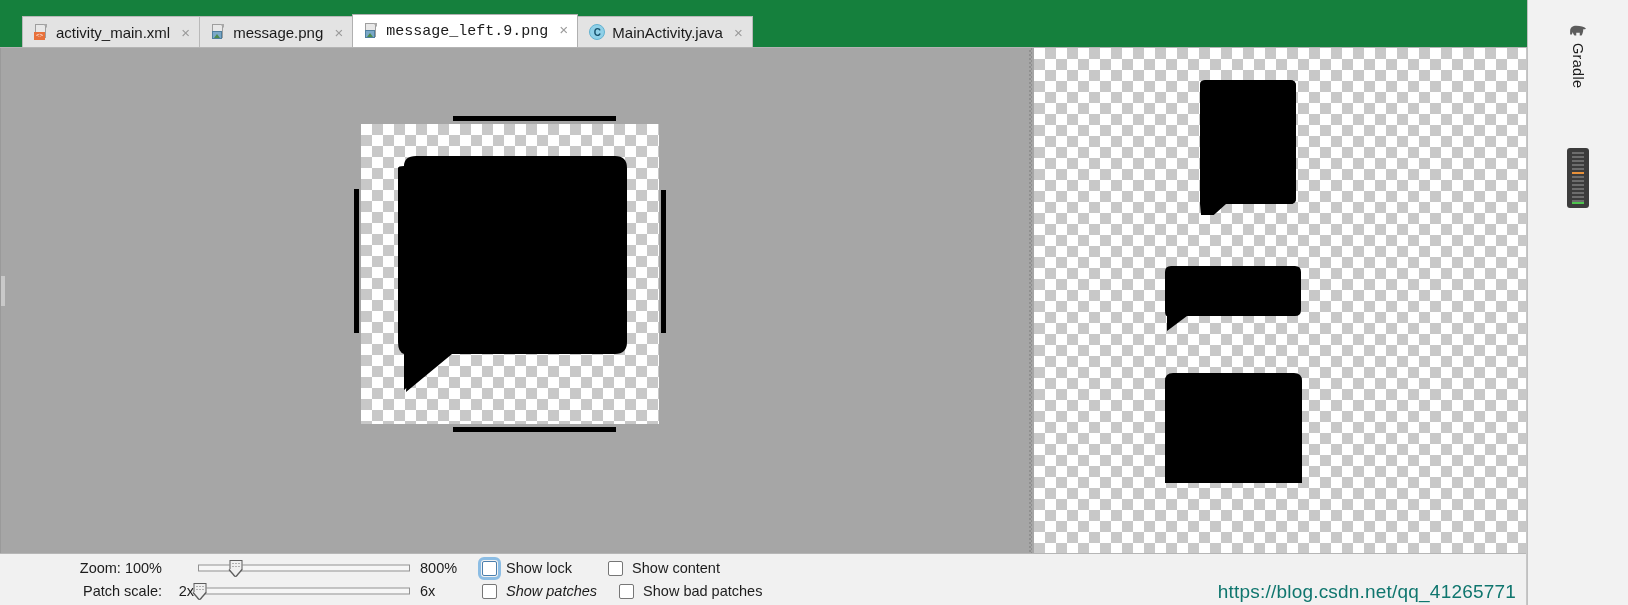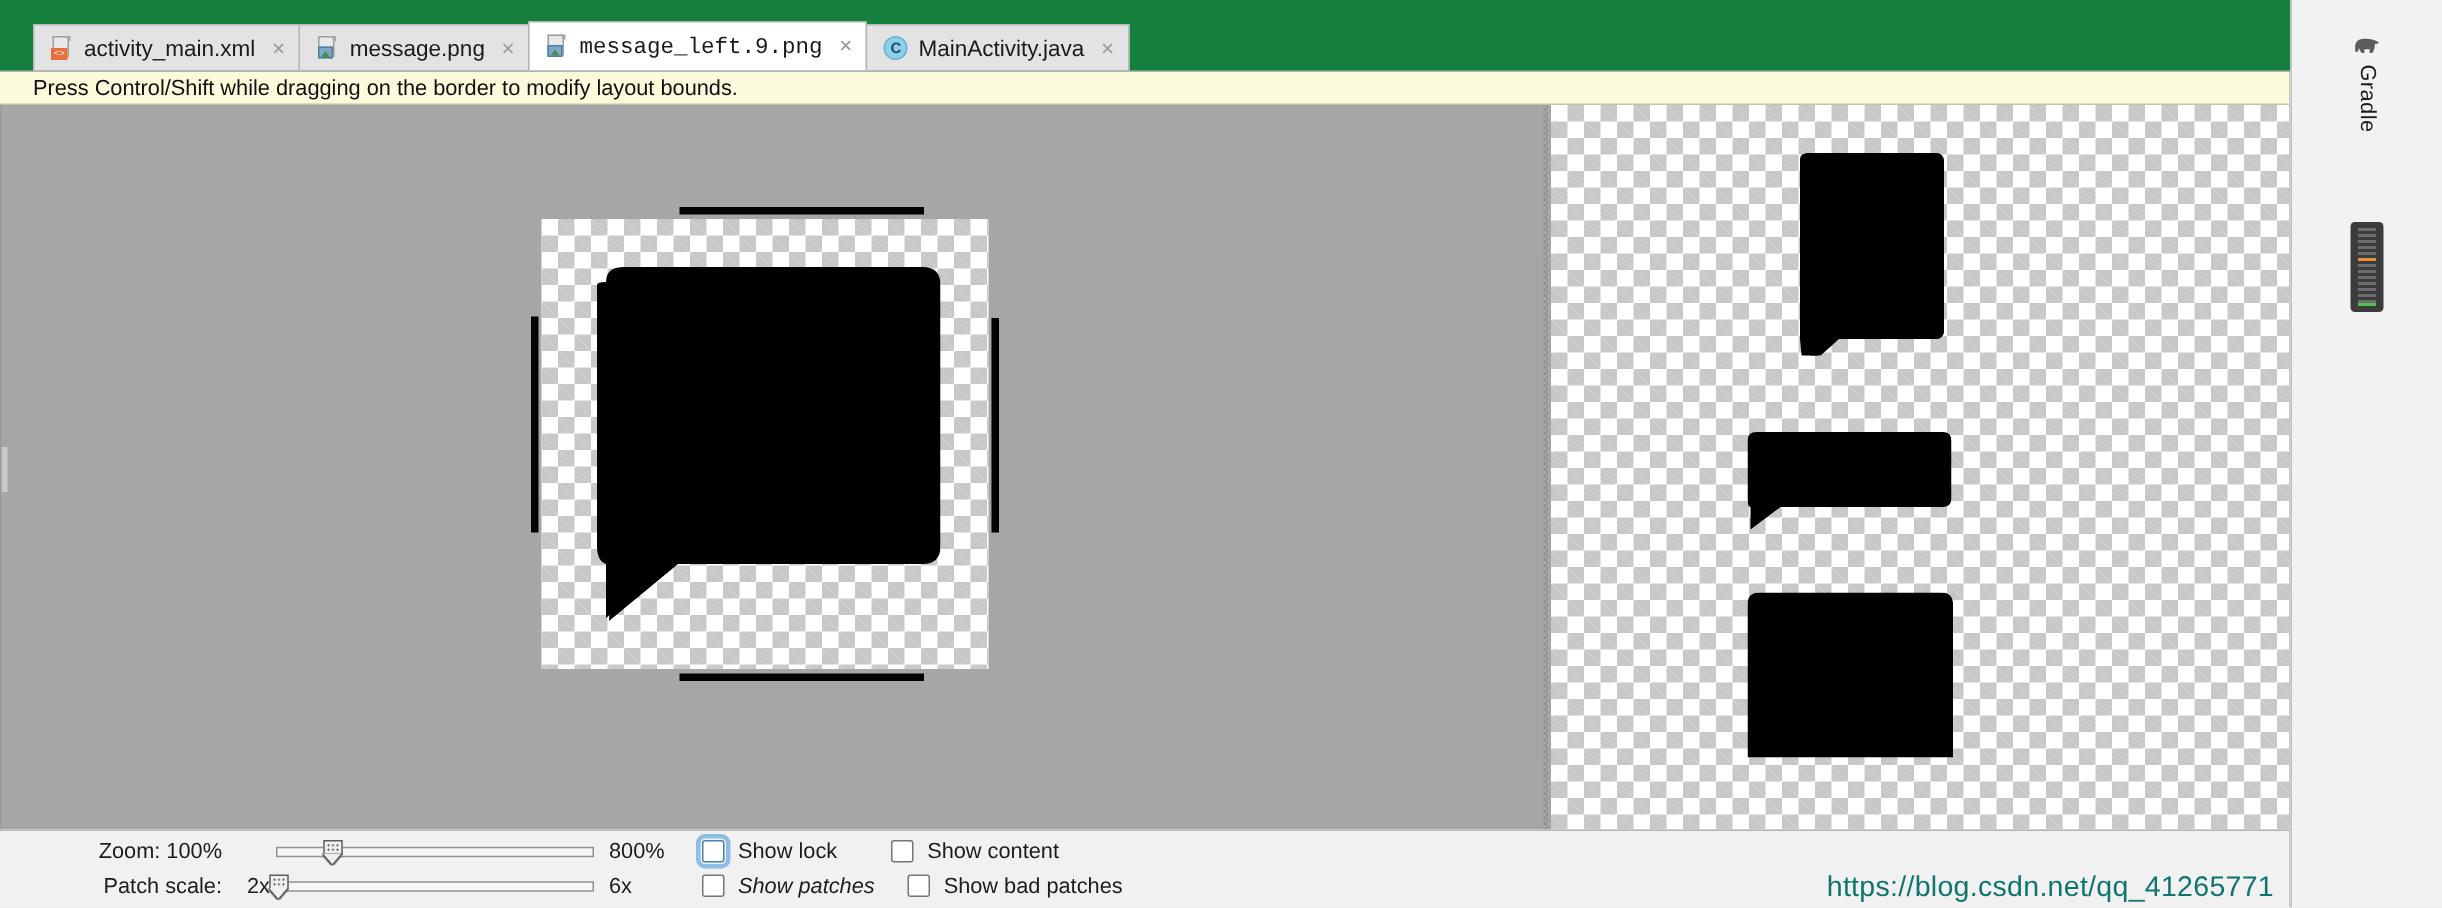--- a/index.html
+++ b/index.html
@@ -260,20 +260,21 @@
     display: flex;
     flex-direction: row;
     align-items: center;
   }
   #ctrl-row-1 { top: 2px; }
   #ctrl-row-2 { top: 25px; }
 
   .ctrl-label {
     text-align: right;
     white-space: nowrap;
+    padding-left: 14px;
   }
   #zoom-label  { width: 148px; }
   #patch-label { width: 148px; }
 
   .slider-min {
     width: 32px;
     text-align: right;
     padding-right: 4px;
     white-space: nowrap;
   }
@@ -324,21 +325,21 @@
   }
   .slider-max {
     width: 56px;
     padding-left: 10px;
     white-space: nowrap;
   }
 
   .cbx-group {
     display: flex;
     flex-direction: row;
-    align-items: flex-start;
+    align-items: flex-end;
     gap: 9px;
     cursor: pointer;
     white-space: nowrap;
   }
   .cbx {
     width: 15px; height: 15px;
     background: #ffffff;
     border: 1px solid #767676;
     border-radius: 2px;
     box-sizing: border-box;
@@ -491,23 +492,20 @@
       </div>
 
       <div class="tab">
         <span class="ficon-java">C</span>
         <span class="tab-label">MainActivity.java</span>
         <span class="tab-close">×</span>
       </div>
 
     </div>
 
-    <div id="hint-bar">
-      <span>Press Control/Shift while dragging on the border to modify layout bounds.</span>
-    </div>
 
     <div id="canvas-area">
 
       <div id="left-gutter-handle"></div>
 
       <div id="edit-pane">
         <div id="ninepatch-stage">
 
           <div id="ninepatch-image" class="checker"></div>
 

